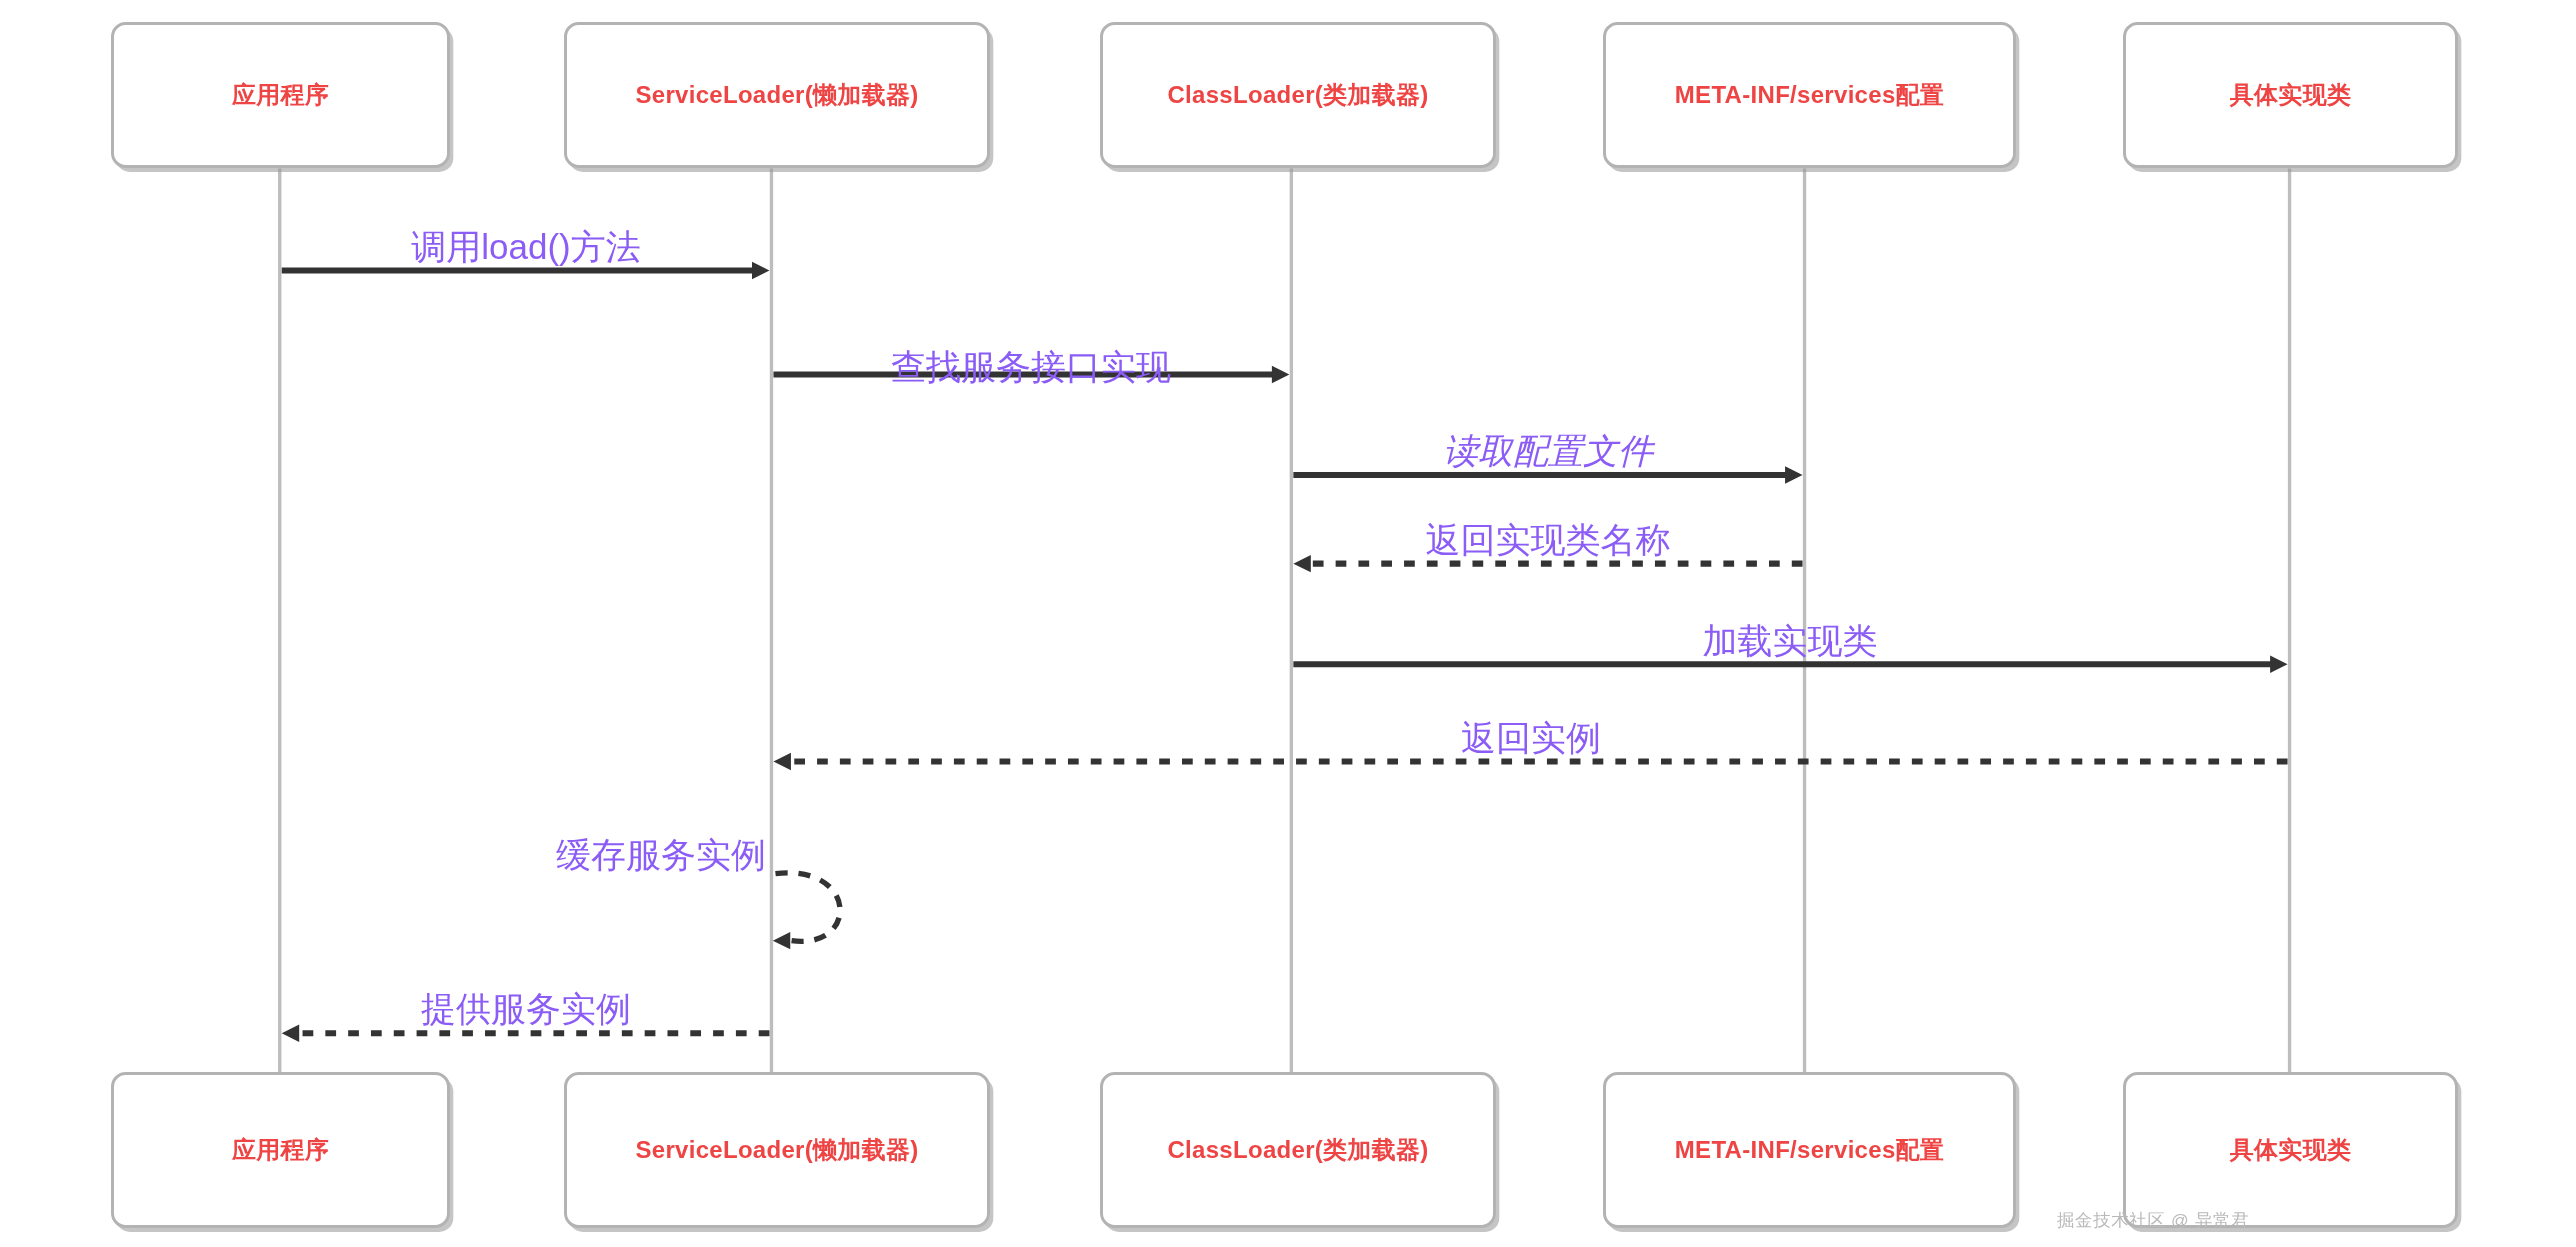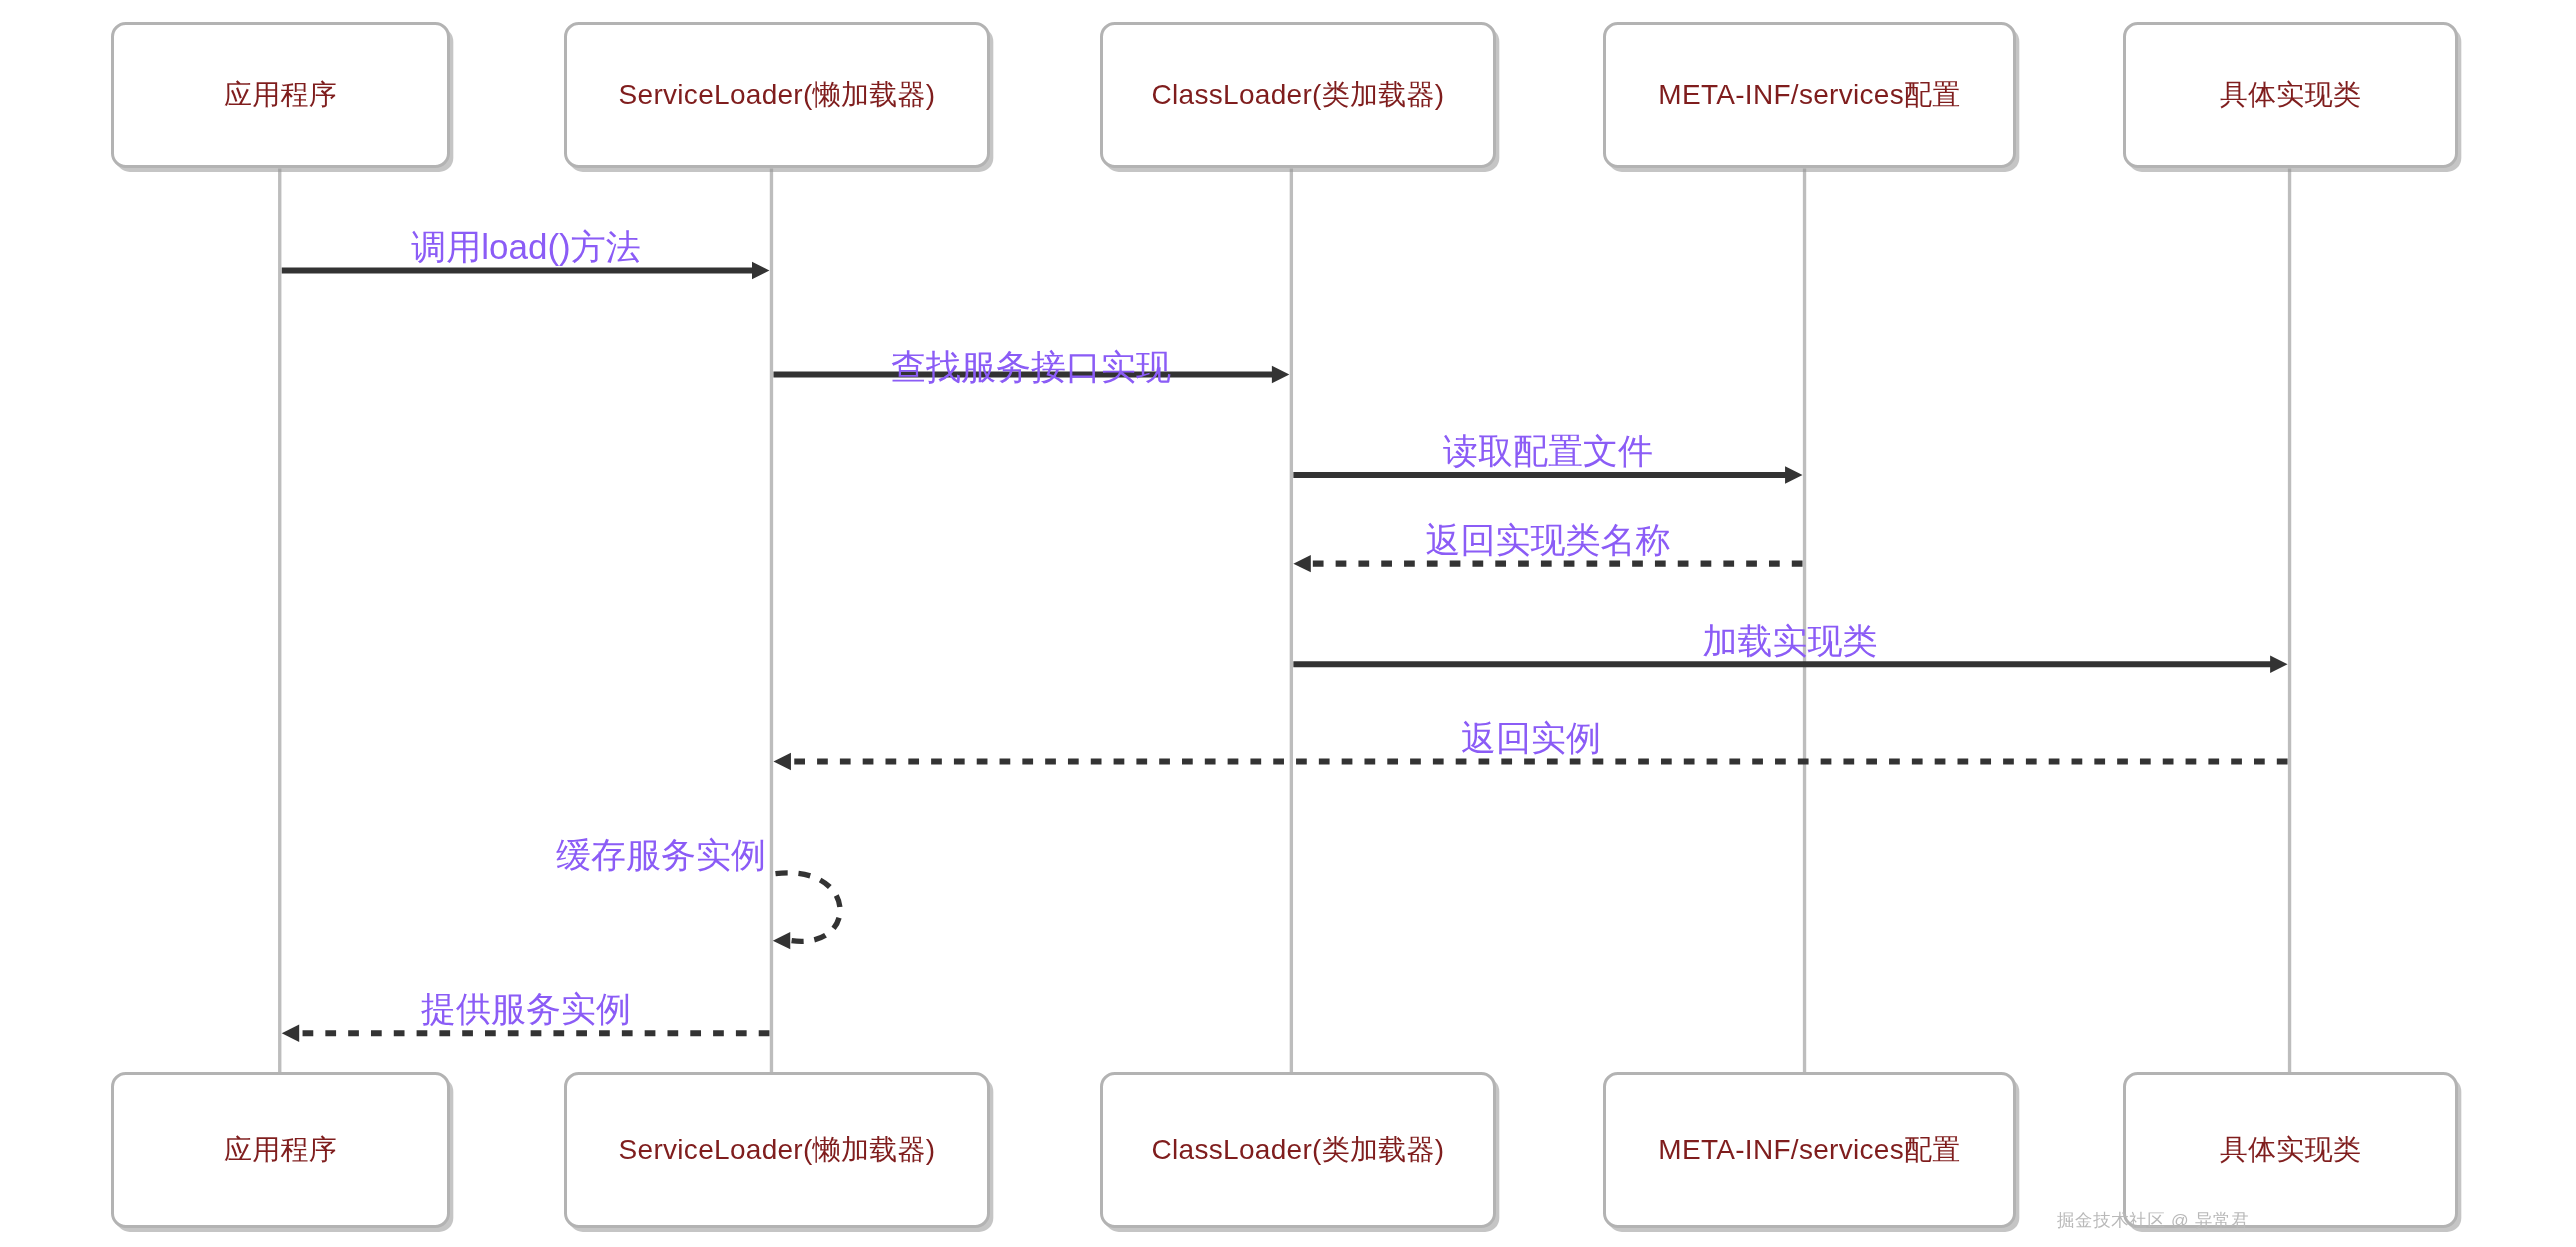--- a/index.html
+++ b/index.html
@@ -18,26 +18,26 @@
     background:#ffffff;
     border:3.4px solid #b3b3b3;
     border-radius:14.8px;
     box-shadow:4px 4.7px 0 -0.7px rgba(150,150,150,0.55);
     display:flex;
     align-items:center;
     justify-content:center;
     text-align:center;
   }
   .participant-label{
-    font-size:28px;
-    color:#7f1d1d;
+    font-size:24px;
+    color:#ef4444;
     line-height:1.15;
     letter-spacing:0.3px;
     white-space:nowrap;
-    font-weight:400;
+    font-weight:700;
   }
   .msg-label{
     position:absolute;
     font-size:35px;
     color:#8b5cf6;
     white-space:nowrap;
     transform:translateX(-50%);
     line-height:1;
   }
   .watermark{
@@ -136,21 +136,21 @@
       <div class="participant-box" style="left: 1603px; top: 1072px; width: 413px; height: 156px;">
         <span class="participant-label">META-INF/services配置</span>
       </div>
       <div class="participant-box" style="left: 2123px; top: 1072px; width: 335px; height: 156px;">
         <span class="participant-label">具体实现类</span>
       </div>
     </div>
   <div id="labels">
       <div class="msg-label" style="left: 526px; top: 229px;">调用load()方法</div>
       <div class="msg-label" style="left: 1031px; top: 333px; margin-top: 16px;">查找服务接口实现</div>
-      <div class="msg-label" style="left: 1548px; top: 433px;">读取配置文件</div>
+      <div class="msg-label" style="left: 1548px; top: 433px; font-style: italic;">读取配置文件</div>
       <div class="msg-label" style="left: 1548px; top: 522px; text-align: center;">返回实现类名称</div>
       <div class="msg-label" style="left: 1790px; top: 623px; text-align: right;">加载实现类</div>
       <div class="msg-label" style="left: 1531px; top: 720px;">返回实例</div>
       <div class="msg-label" style="left: 766px; top: 837px; transform: translateX(-100%); text-align: right;">缓存服务实例</div>
       <div class="msg-label" style="left: 526px; top: 991px;">提供服务实例</div>
     </div>
 
   <div class="watermark" style="left: 2019px; top: 1208px;">掘金技术社区 @ 异常君</div>
 
 </div>

